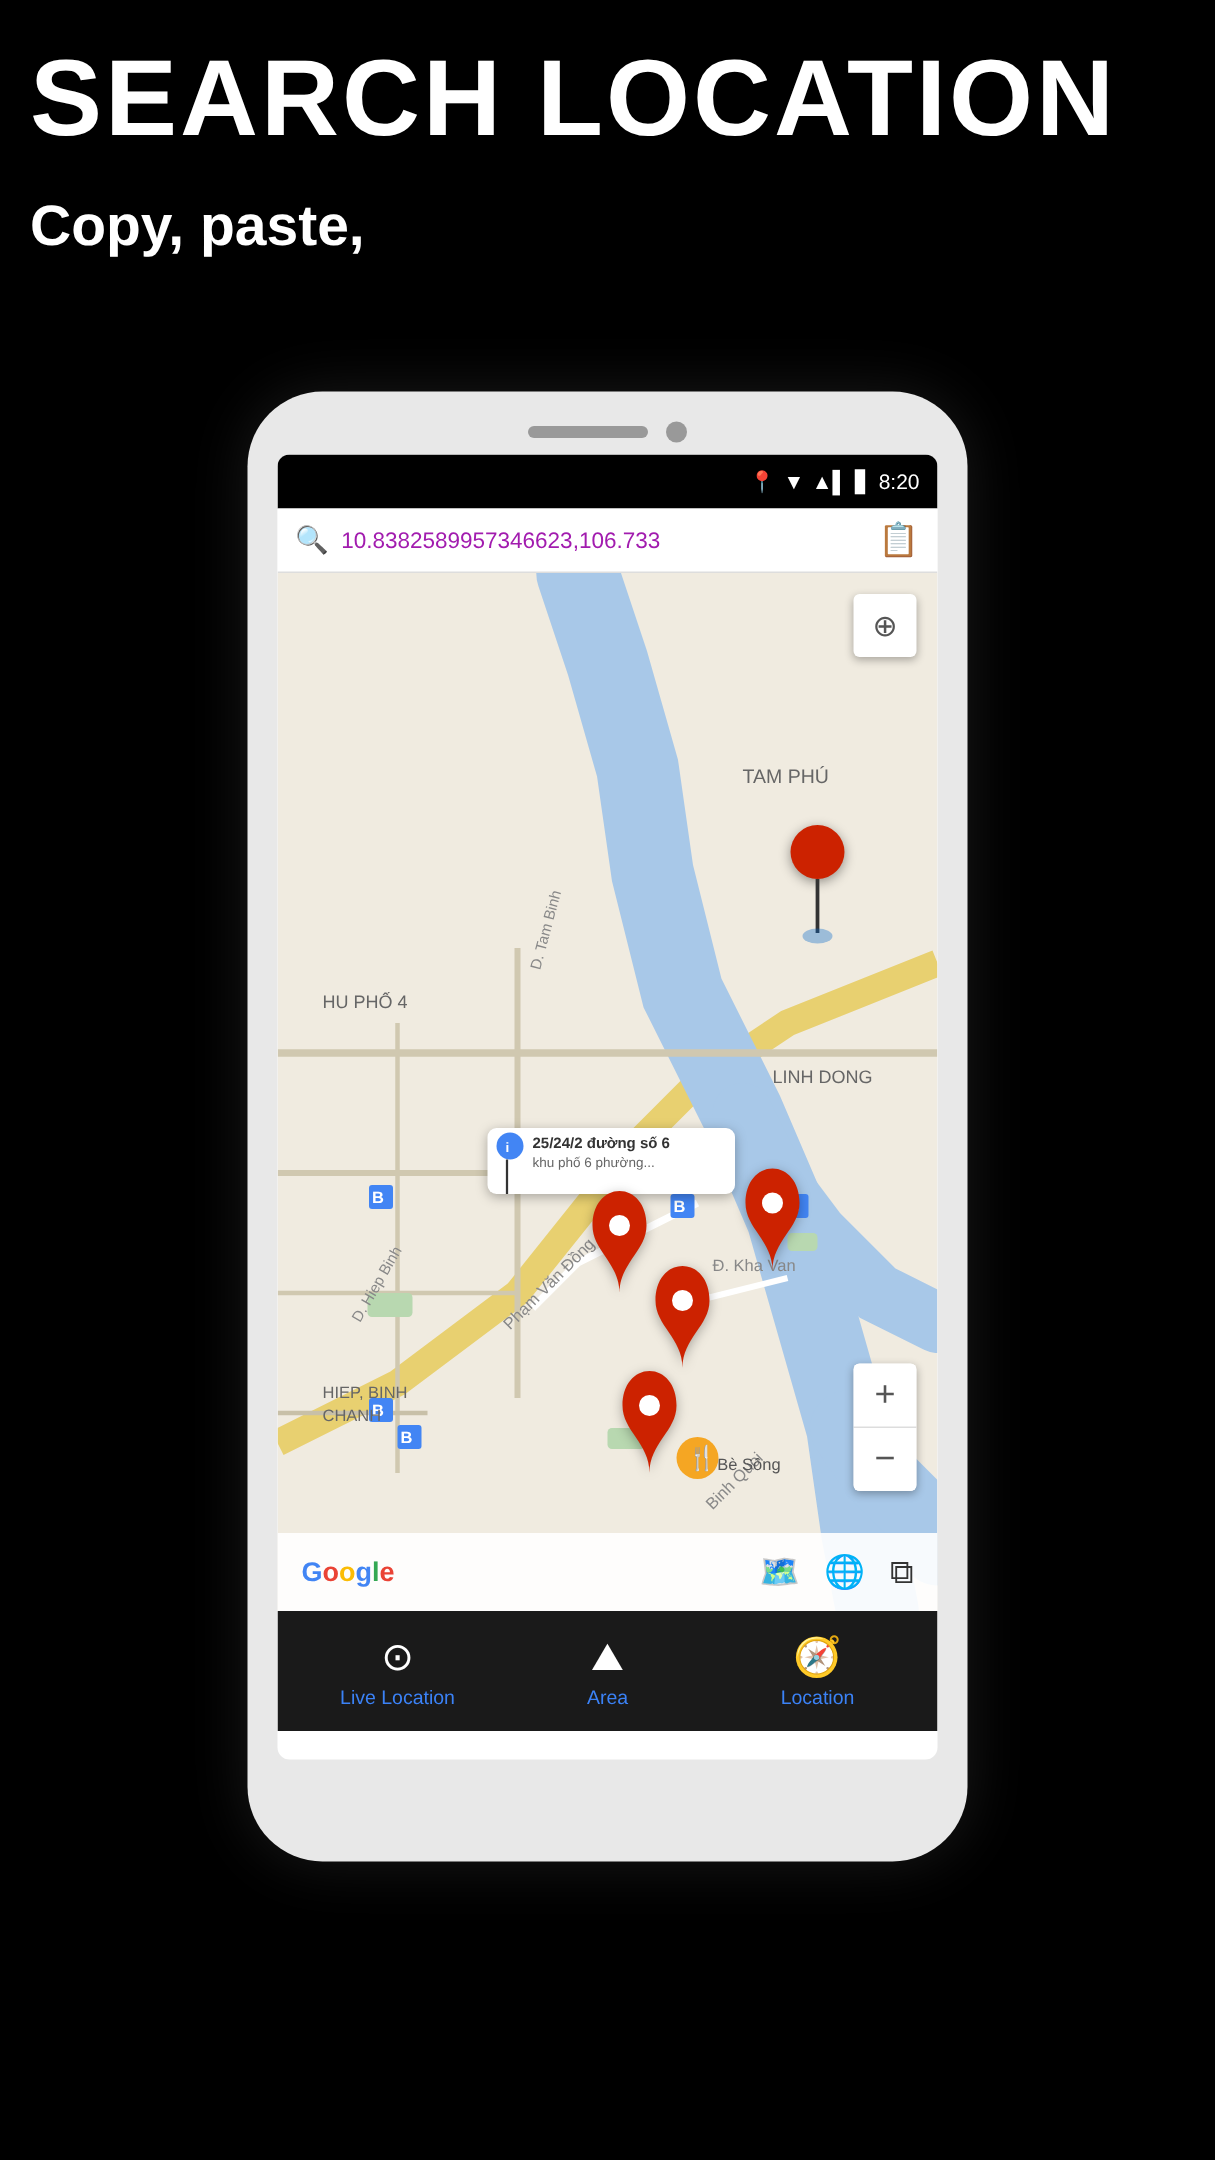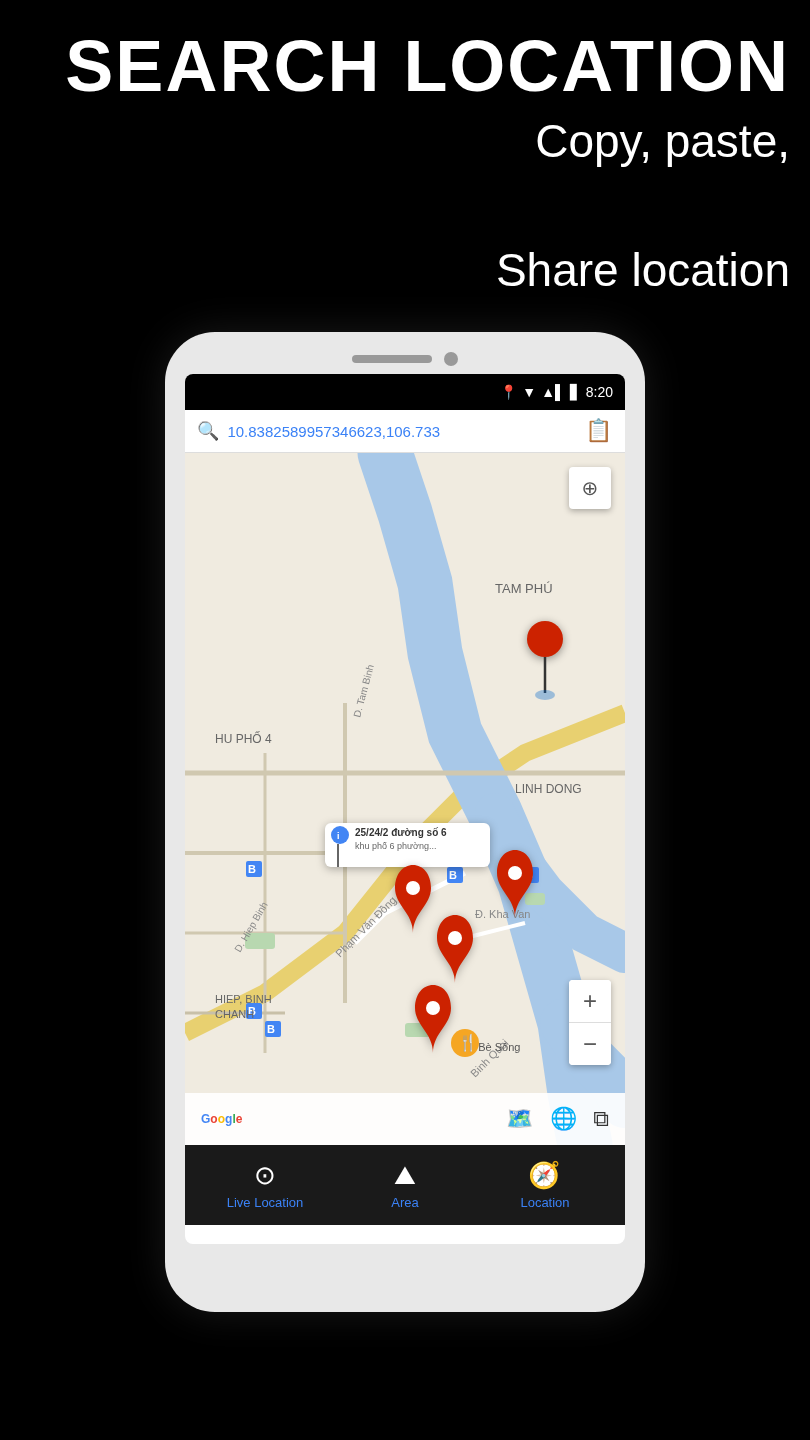--- a/index.html
+++ b/index.html
@@ -8,38 +8,38 @@
       width: 810px;
       height: 1440px;
       background: #000;
       font-family: Arial, sans-serif;
       overflow: hidden;
       position: relative;
     }
 
     
     .header {
-      text-align: right;
+      text-align: left;
       padding: 30px 20px 20px;
     }
 
     .header-title {
       color: #fff;
       font-size: 72px;
       font-weight: 900;
       letter-spacing: 2px;
       line-height: 1;
     }
 
     .header-subtitle {
       color: #fff;
-      font-size: 46px;
-      font-weight: 400;
+      font-size: 38px;
+      font-weight: 700;
       line-height: 1.4;
-      margin-top: 7px;
+      margin-top: 23px;
     }
 
     
     .phone-container {
       display: flex;
       justify-content: center;
       margin-top: 10px;
     }
 
     .phone {
@@ -115,21 +115,21 @@
 
     .search-icon {
       color: #666;
       font-size: 18px;
       margin-right: 8px;
     }
 
     .search-text {
       flex: 1;
       font-size: 15px;
-      color: #3b82f6;
+      color: #a21caf;
       overflow: hidden;
       text-overflow: ellipsis;
       white-space: nowrap;
     }
 
     .clipboard-icon {
       font-size: 22px;
       color: #555;
       margin-left: 8px;
     }
@@ -196,21 +196,21 @@
       right: 0;
       background: rgba(255,255,255,0.9);
       height: 52px;
       display: flex;
       align-items: center;
       padding: 0 16px;
       gap: 20px;
     }
 
     .google-logo {
-      font-size: 12px;
+      font-size: 18px;
       font-weight: bold;
       color: #4285F4;
       text-align: center;
     }
 
     .google-logo span:nth-child(1) { color: #4285F4; }
     .google-logo span:nth-child(2) { color: #EA4335; }
     .google-logo span:nth-child(3) { color: #FBBC05; }
     .google-logo span:nth-child(4) { color: #4285F4; }
     .google-logo span:nth-child(5) { color: #34A853; }
@@ -266,21 +266,20 @@
     }
   </style>
 </head>
 <body>
 
 <div class="header">
   <div class="header-title">SEARCH LOCATION</div>
   <div class="header-subtitle">
     <span>Copy, paste,</span><br>
     <br>
-    <span>Share location</span>
   </div>
 </div>
 
 <div class="phone-container">
   <div class="phone">
 
     <div class="phone-top">
       <div class="phone-speaker"></div>
       <div class="phone-camera"></div>
     </div>

